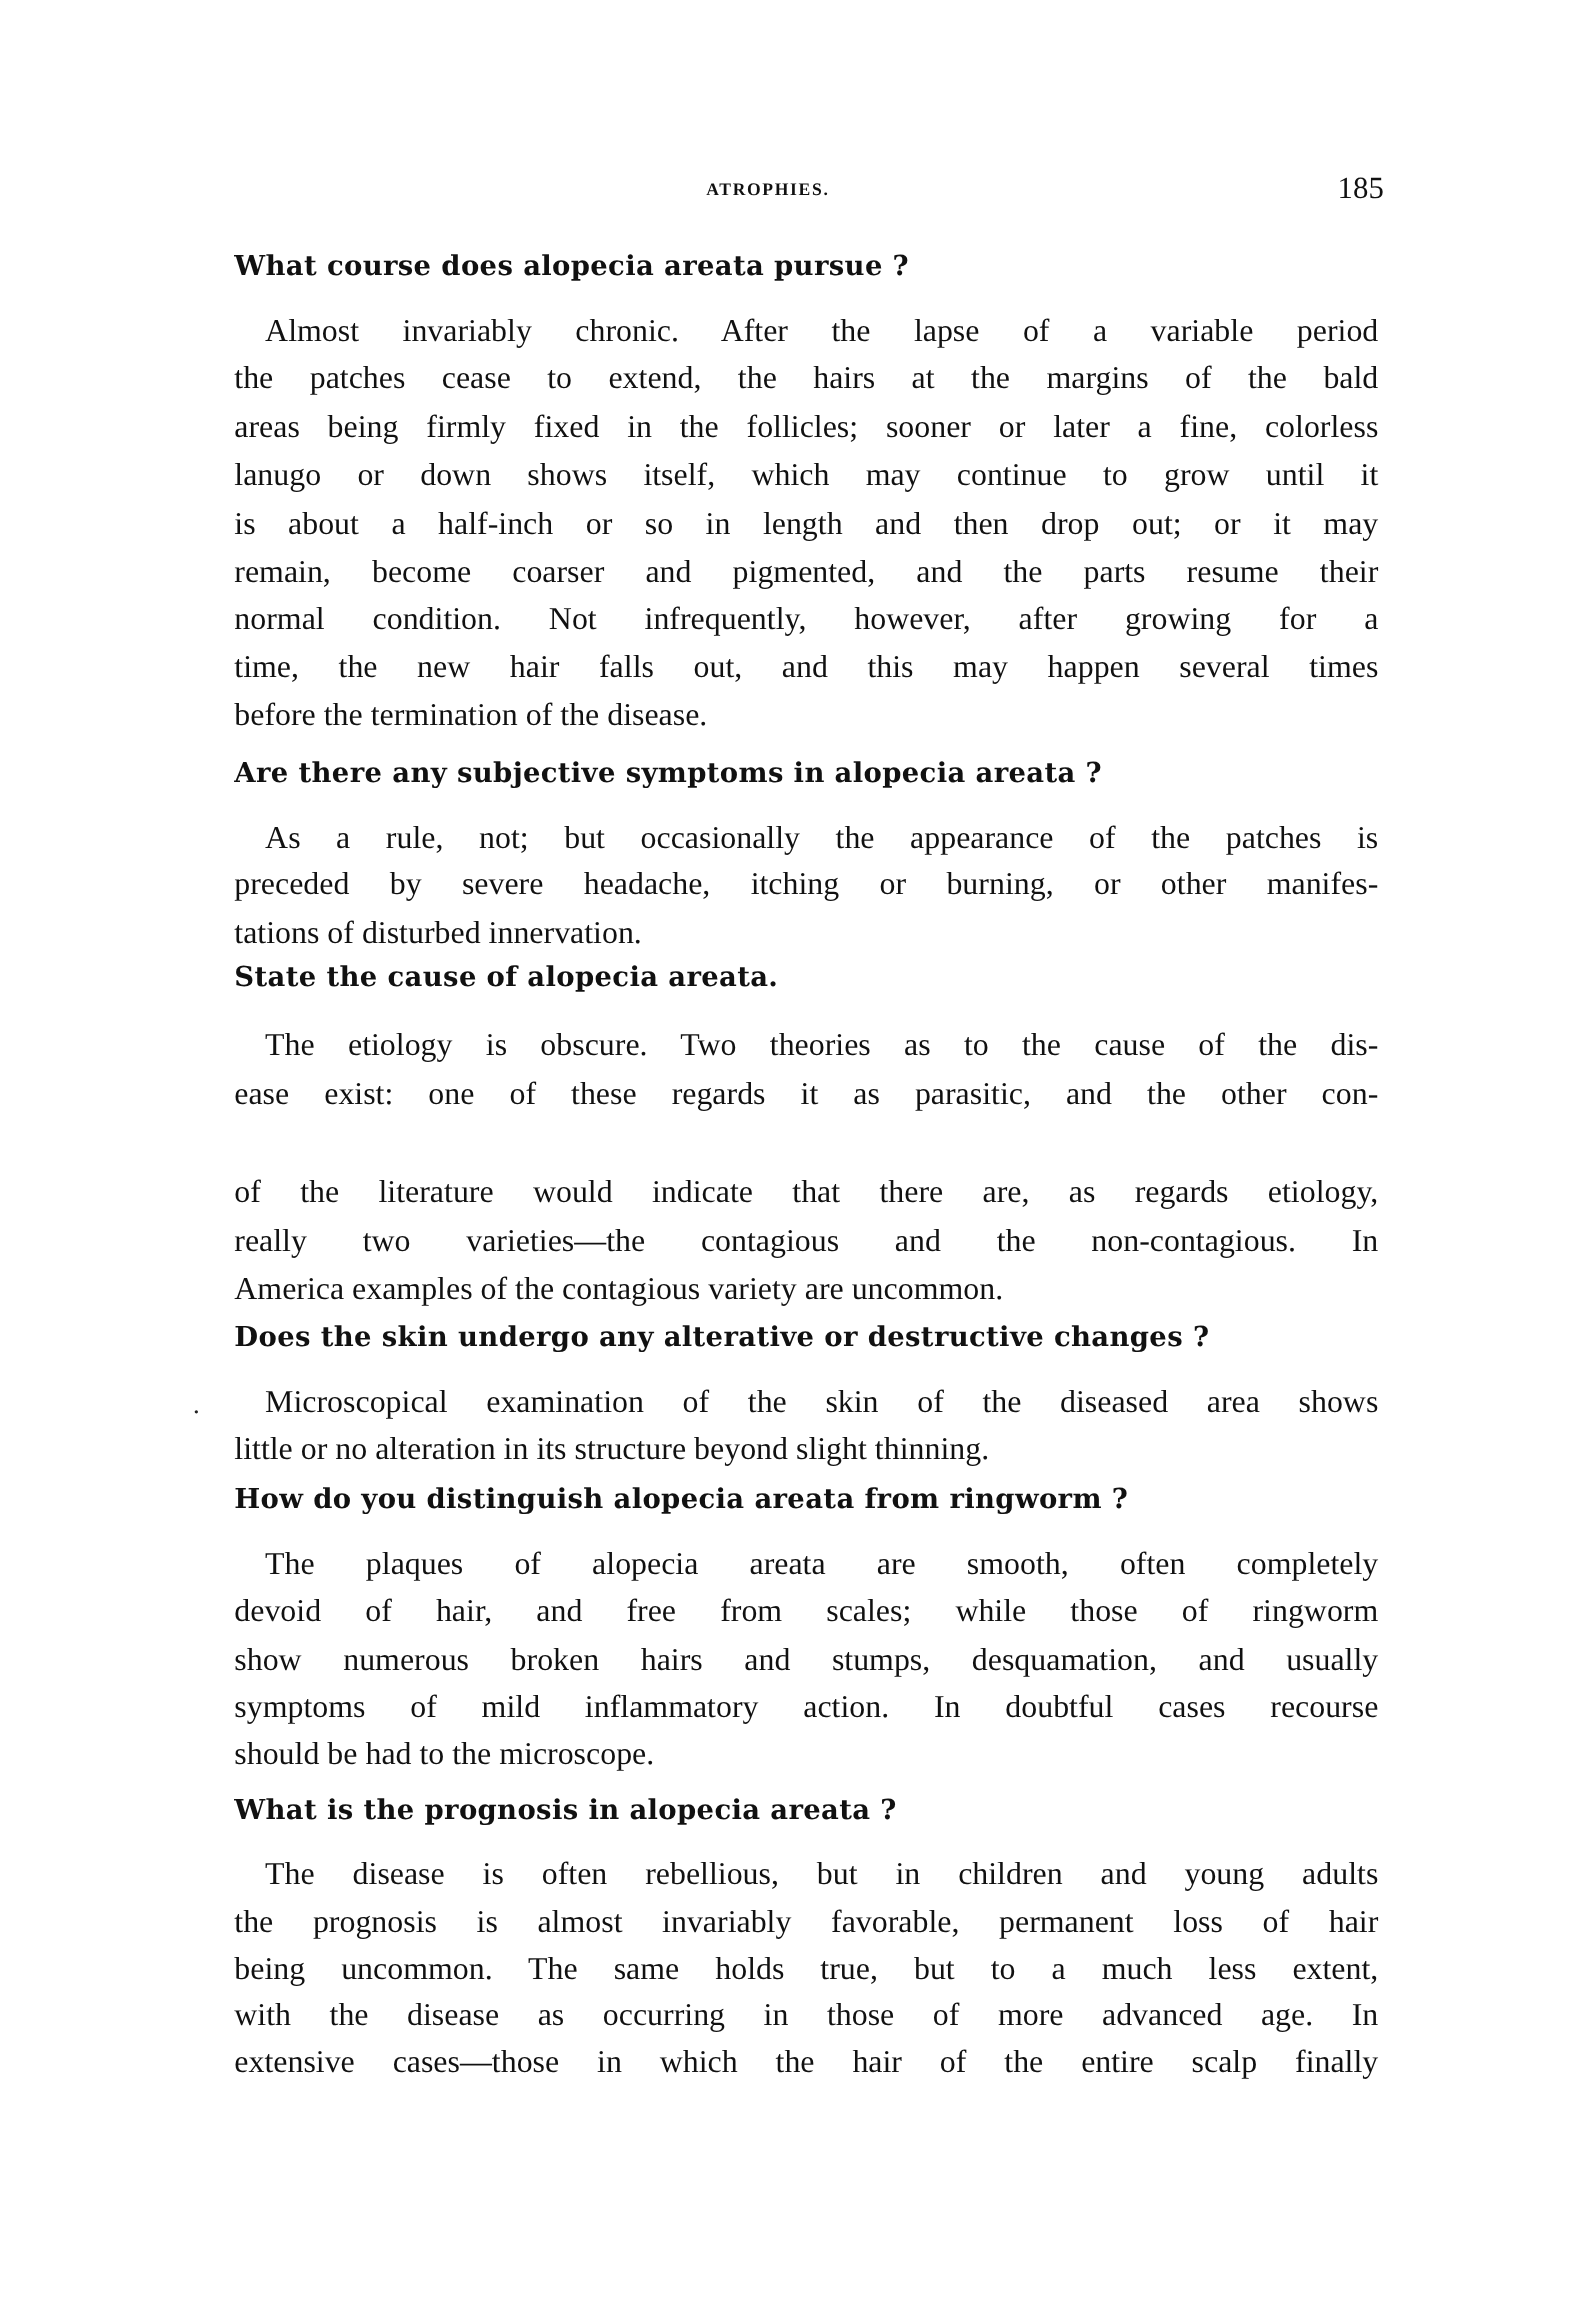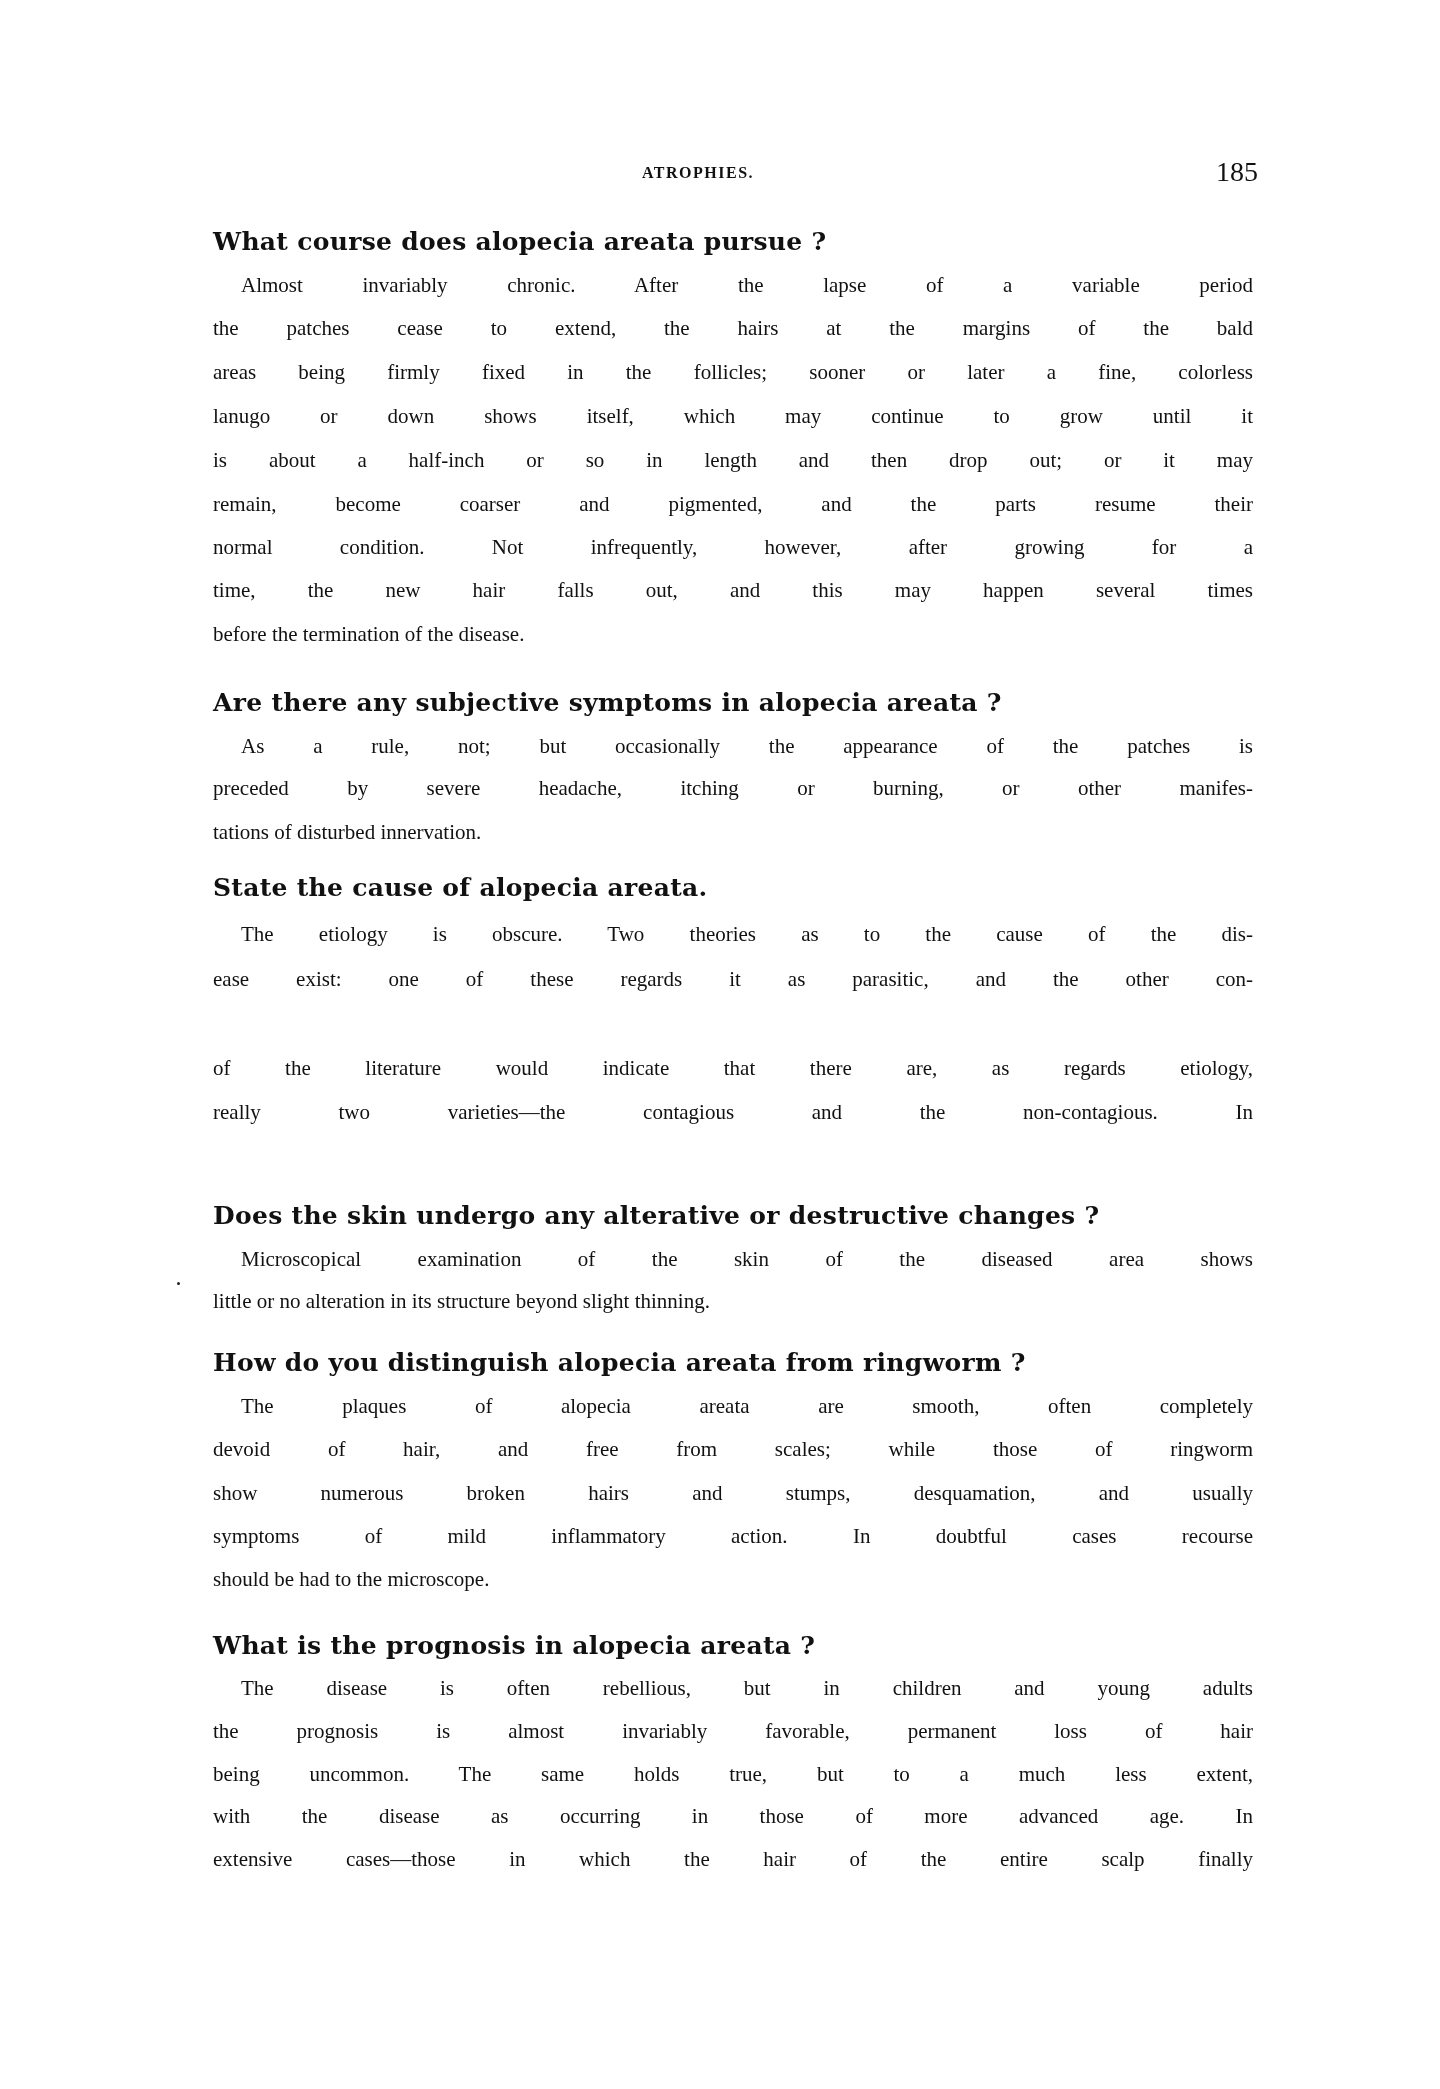--- a/index.html
+++ b/index.html
@@ -9,23 +9,23 @@
     position: absolute; left: 642px; top: 161px;
     font-family: "Liberation Serif", serif; font-size: 16px; font-weight: bold;
     letter-spacing: 1.5px; line-height: 24px; white-space: nowrap;
   }
   .page-number {
     position: absolute; left: 1214px; top: 156px; width: 44px; text-align: right;
     font-family: Liberation Serif, serif; font-size: 28px; line-height: 32px;
   }
   .line {
     position: absolute; left: 213px; width: 1040px; height: 40px;
-    font-family: "Liberation Serif", serif; font-size: 21px; line-height: 40px;
+    font-family: "Liberation Serif", serif; font-size: 29px; line-height: 40px;
     white-space: nowrap; overflow: visible;
-    text-align: justify; text-align-last: justify;
+    text-align: justify; text-align-last: justify; margin-top: 16px;
   }
   .line.indent { left: 241px; width: 1012px; }
   .line.last { text-align: right; text-align-last: left; }
   .heading {
     position: absolute; left: 213px; height: 40px; white-space: nowrap;
     font-family: "DejaVu Serif", serif; font-weight: bold; font-size: 25px; line-height: 40px;
     letter-spacing: 0.3px;
   }
   .stray-dot {
     position: absolute; left: 177px; top: 1282px; width: 3px; height: 3px; background: #222; border-radius: 50%;
@@ -53,20 +53,21 @@
   <div class="heading" style="top:683px">Are there any subjective symptoms in alopecia areata ?</div>
   <div class="line indent" style="top:726px">As a rule, not; but occasionally the appearance of the patches is</div>
   <div class="line" style="top:768px">preceded by severe headache, itching or burning, or other manifes-</div>
   <div class="line last" style="top:812px">tations of disturbed innervation.</div>
 
   <div class="heading" style="top:868px">State the cause of alopecia areata.</div>
   <div class="line indent" style="top:914px">The etiology is obscure.  Two theories as to the cause of the dis-</div>
   <div class="line" style="top:959px">ease exist: one of these regards it as parasitic, and the other con-</div>
   <div class="line" style="top:1048px">of the literature would indicate that there are, as regards etiology,</div>
   <div class="line" style="top:1092px">really two varieties—the contagious and the non-contagious.  In</div>
+  <div class="line last" style="top:1136px">America examples of the contagious variety are uncommon.</div>
 
   <div class="heading" style="top:1196px">Does the skin undergo any alterative or destructive changes ?</div>
   <div class="line indent" style="top:1239px">Microscopical examination of the skin of the diseased area shows</div>
   <div class="line last" style="top:1281px">little or no alteration in its structure beyond slight thinning.</div>
   <div class="stray-dot"></div>
 
   <div class="heading" style="top:1343px">How do you distinguish alopecia areata from ringworm ?</div>
   <div class="line indent" style="top:1386px">The plaques of alopecia areata are smooth, often completely</div>
   <div class="line" style="top:1429px">devoid of hair, and free from scales; while those of ringworm</div>
   <div class="line" style="top:1473px">show numerous broken hairs and stumps, desquamation, and usually</div>

